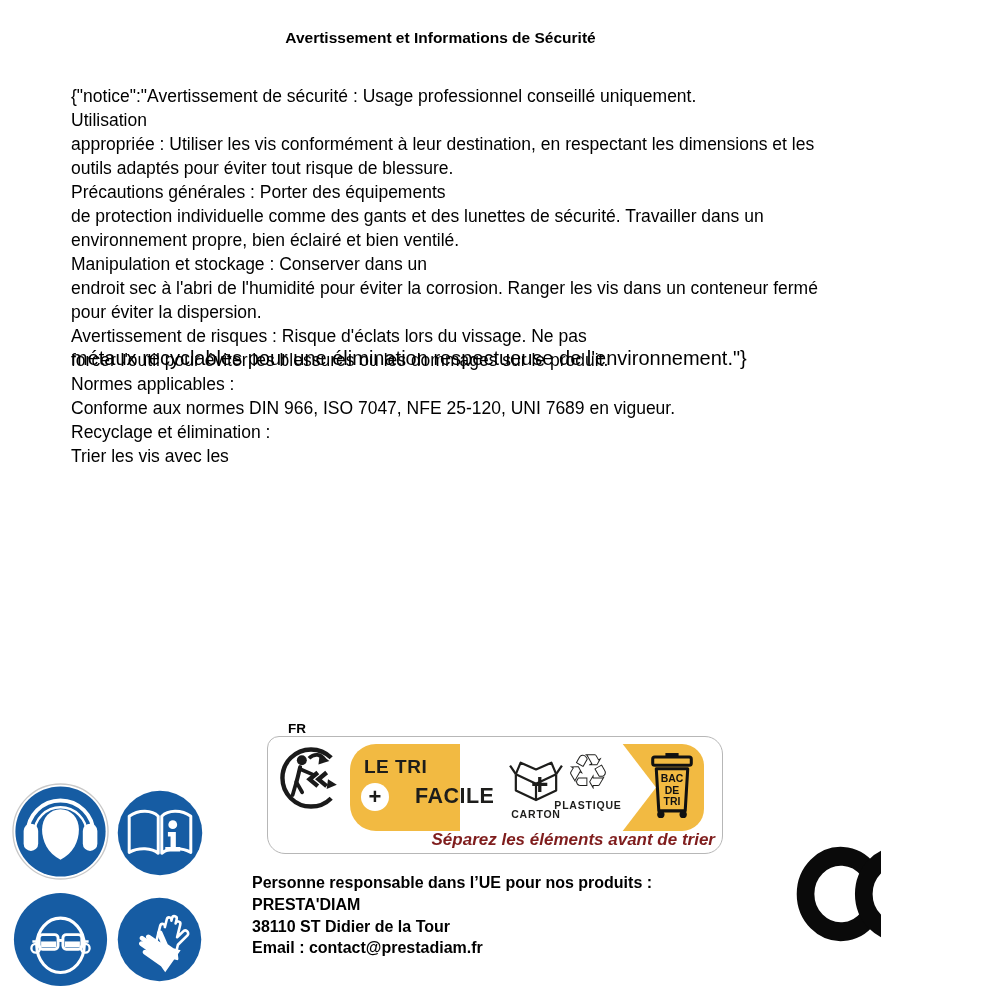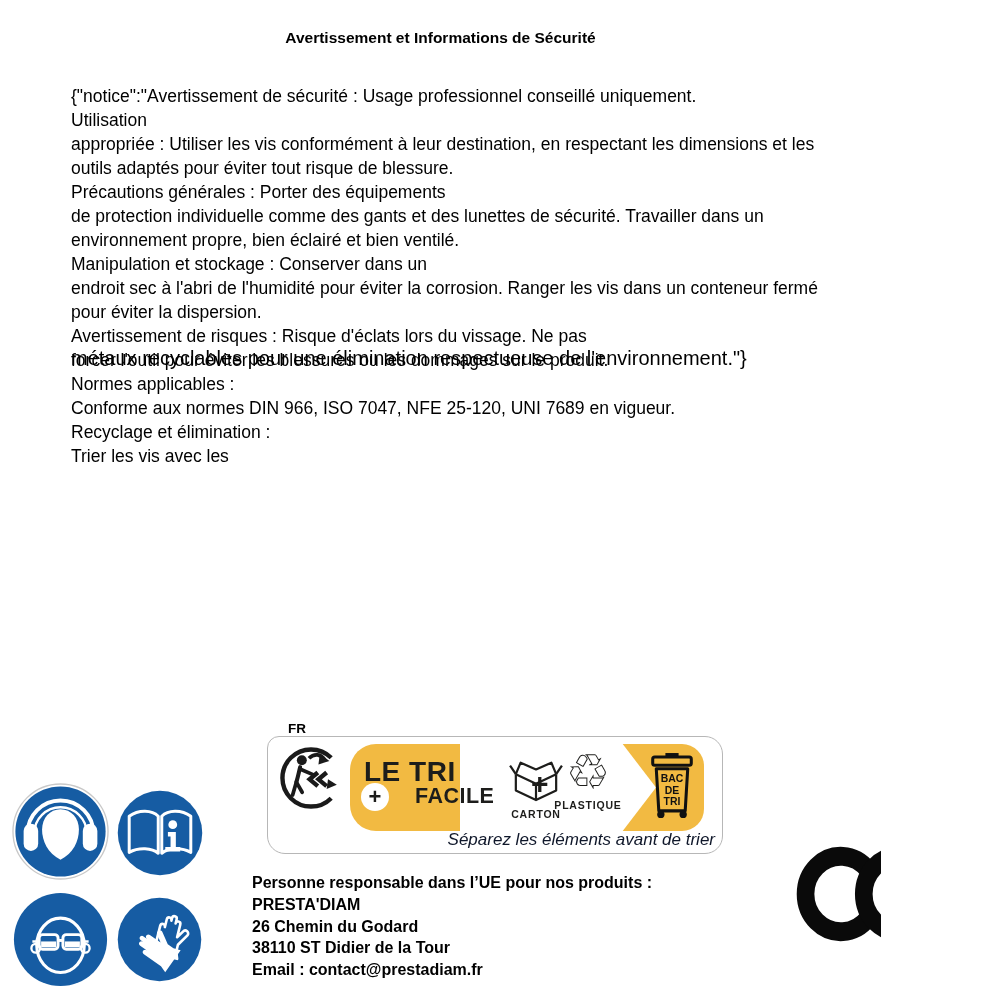--- a/index.html
+++ b/index.html
@@ -23,36 +23,36 @@
 
   
   .fr-label{position:absolute;left:268px;top:721px;font-size:13.5px;font-weight:bold;margin-left:20px;}
   .banner{position:absolute;left:267px;top:736px;width:456px;height:118px;background:#fff;
           border:1.6px solid #b7b7b7;border-radius:12px 18px 18px 18px;box-sizing:border-box;}
   .triman{position:absolute;left:9px;top:7px;}
   .band{position:absolute;left:82px;top:7px;width:354px;height:87px;background:#F2BA42;
         border-radius:26px 22px 22px 26px;}
   .band-chevron{position:absolute;left:110px;top:0;width:196px;height:100%;background:#fff;
         clip-path:polygon(0 0,83% 0,100% 50%,83% 100%,0 100%);}
-  .letri-1{position:absolute;left:14px;top:12px;font-size:28px;font-weight:bold;
+  .letri-1{position:absolute;left:14px;top:12px;font-size:19px;font-weight:bold;
            letter-spacing:.5px;color:#1d1d1b;text-align:center;}
   .letri-2{position:absolute;left:43px;top:40px;font-size:21.5px;font-weight:bold;
            letter-spacing:.5px;color:#1d1d1b;margin-left:22px;}
   .plus-circle{position:absolute;left:11px;top:39px;width:28px;height:28px;border-radius:50%;
            background:#fff;color:#1d1d1b;font-size:22px;font-weight:bold;line-height:27px;
            text-align:center;}
   .mat-group{position:absolute;text-align:center;}
   .mat-carton{left:120px;top:11px;width:58px;margin-left:37px;}
   .mat-plast{left:204px;top:2px;width:68px;}
   .mat-label{font-size:10.5px;font-weight:bold;letter-spacing:.8px;color:#1d1d1b;margin-top:1px;}
   .mat-plus{position:absolute;left:181px;top:23px;font-size:30px;font-weight:bold;color:#1d1d1b;}
   .recycle-glyph{font-size:49px;line-height:52px;color:#1d1d1b;display:block;}
   .bin{position:absolute;left:298px;top:7px;}
   .tagline{position:absolute;right:7px;top:93px;font-size:17px;font-style:italic;
-           font-weight:normal;color:#0f172a;}
+           font-weight:bold;color:#7f1d1d;}
 
   
   .address{position:absolute;left:252px;top:872px;width:500px;
            font-size:16px;font-weight:bold;line-height:21.8px;}
 
   .ce{position:absolute;left:795px;top:845px;}
 
   svg text{font-family:"Liberation Sans", sans-serif;}
 </style>
 </head>
@@ -175,21 +175,20 @@
         <text x="23.5" y="53" font-size="10.3" font-weight="bold" fill="#111" text-anchor="middle">TRI</text>
       </svg>
     </div>
 
     <div class="tagline">Séparez les éléments avant de trier</div>
   </div>
 
   <div class="address">
     <div>Personne responsable dans l’UE pour nos produits :</div>
     <div>PRESTA'DIAM</div>
-    <div>26 Chemin du Godard</div>
     <div>38110 ST Didier de la Tour</div>
     <div>Email : contact@prestadiam.fr</div>
   </div>
 
   <svg class="ce" width="150" height="98" viewBox="0 0 170 104" preserveAspectRatio="none">
     <path d="M82.6,26.3 A40,40 0 1 0 82.6,77.7" fill="none" stroke="#0a0a0a" stroke-width="20"></path>
     <path d="M148.6,26.3 A40,40 0 1 0 148.6,77.7" fill="none" stroke="#0a0a0a" stroke-width="20"></path>
     <path d="M118,52 H149" fill="none" stroke="#0a0a0a" stroke-width="20"></path>
   </svg>
 

